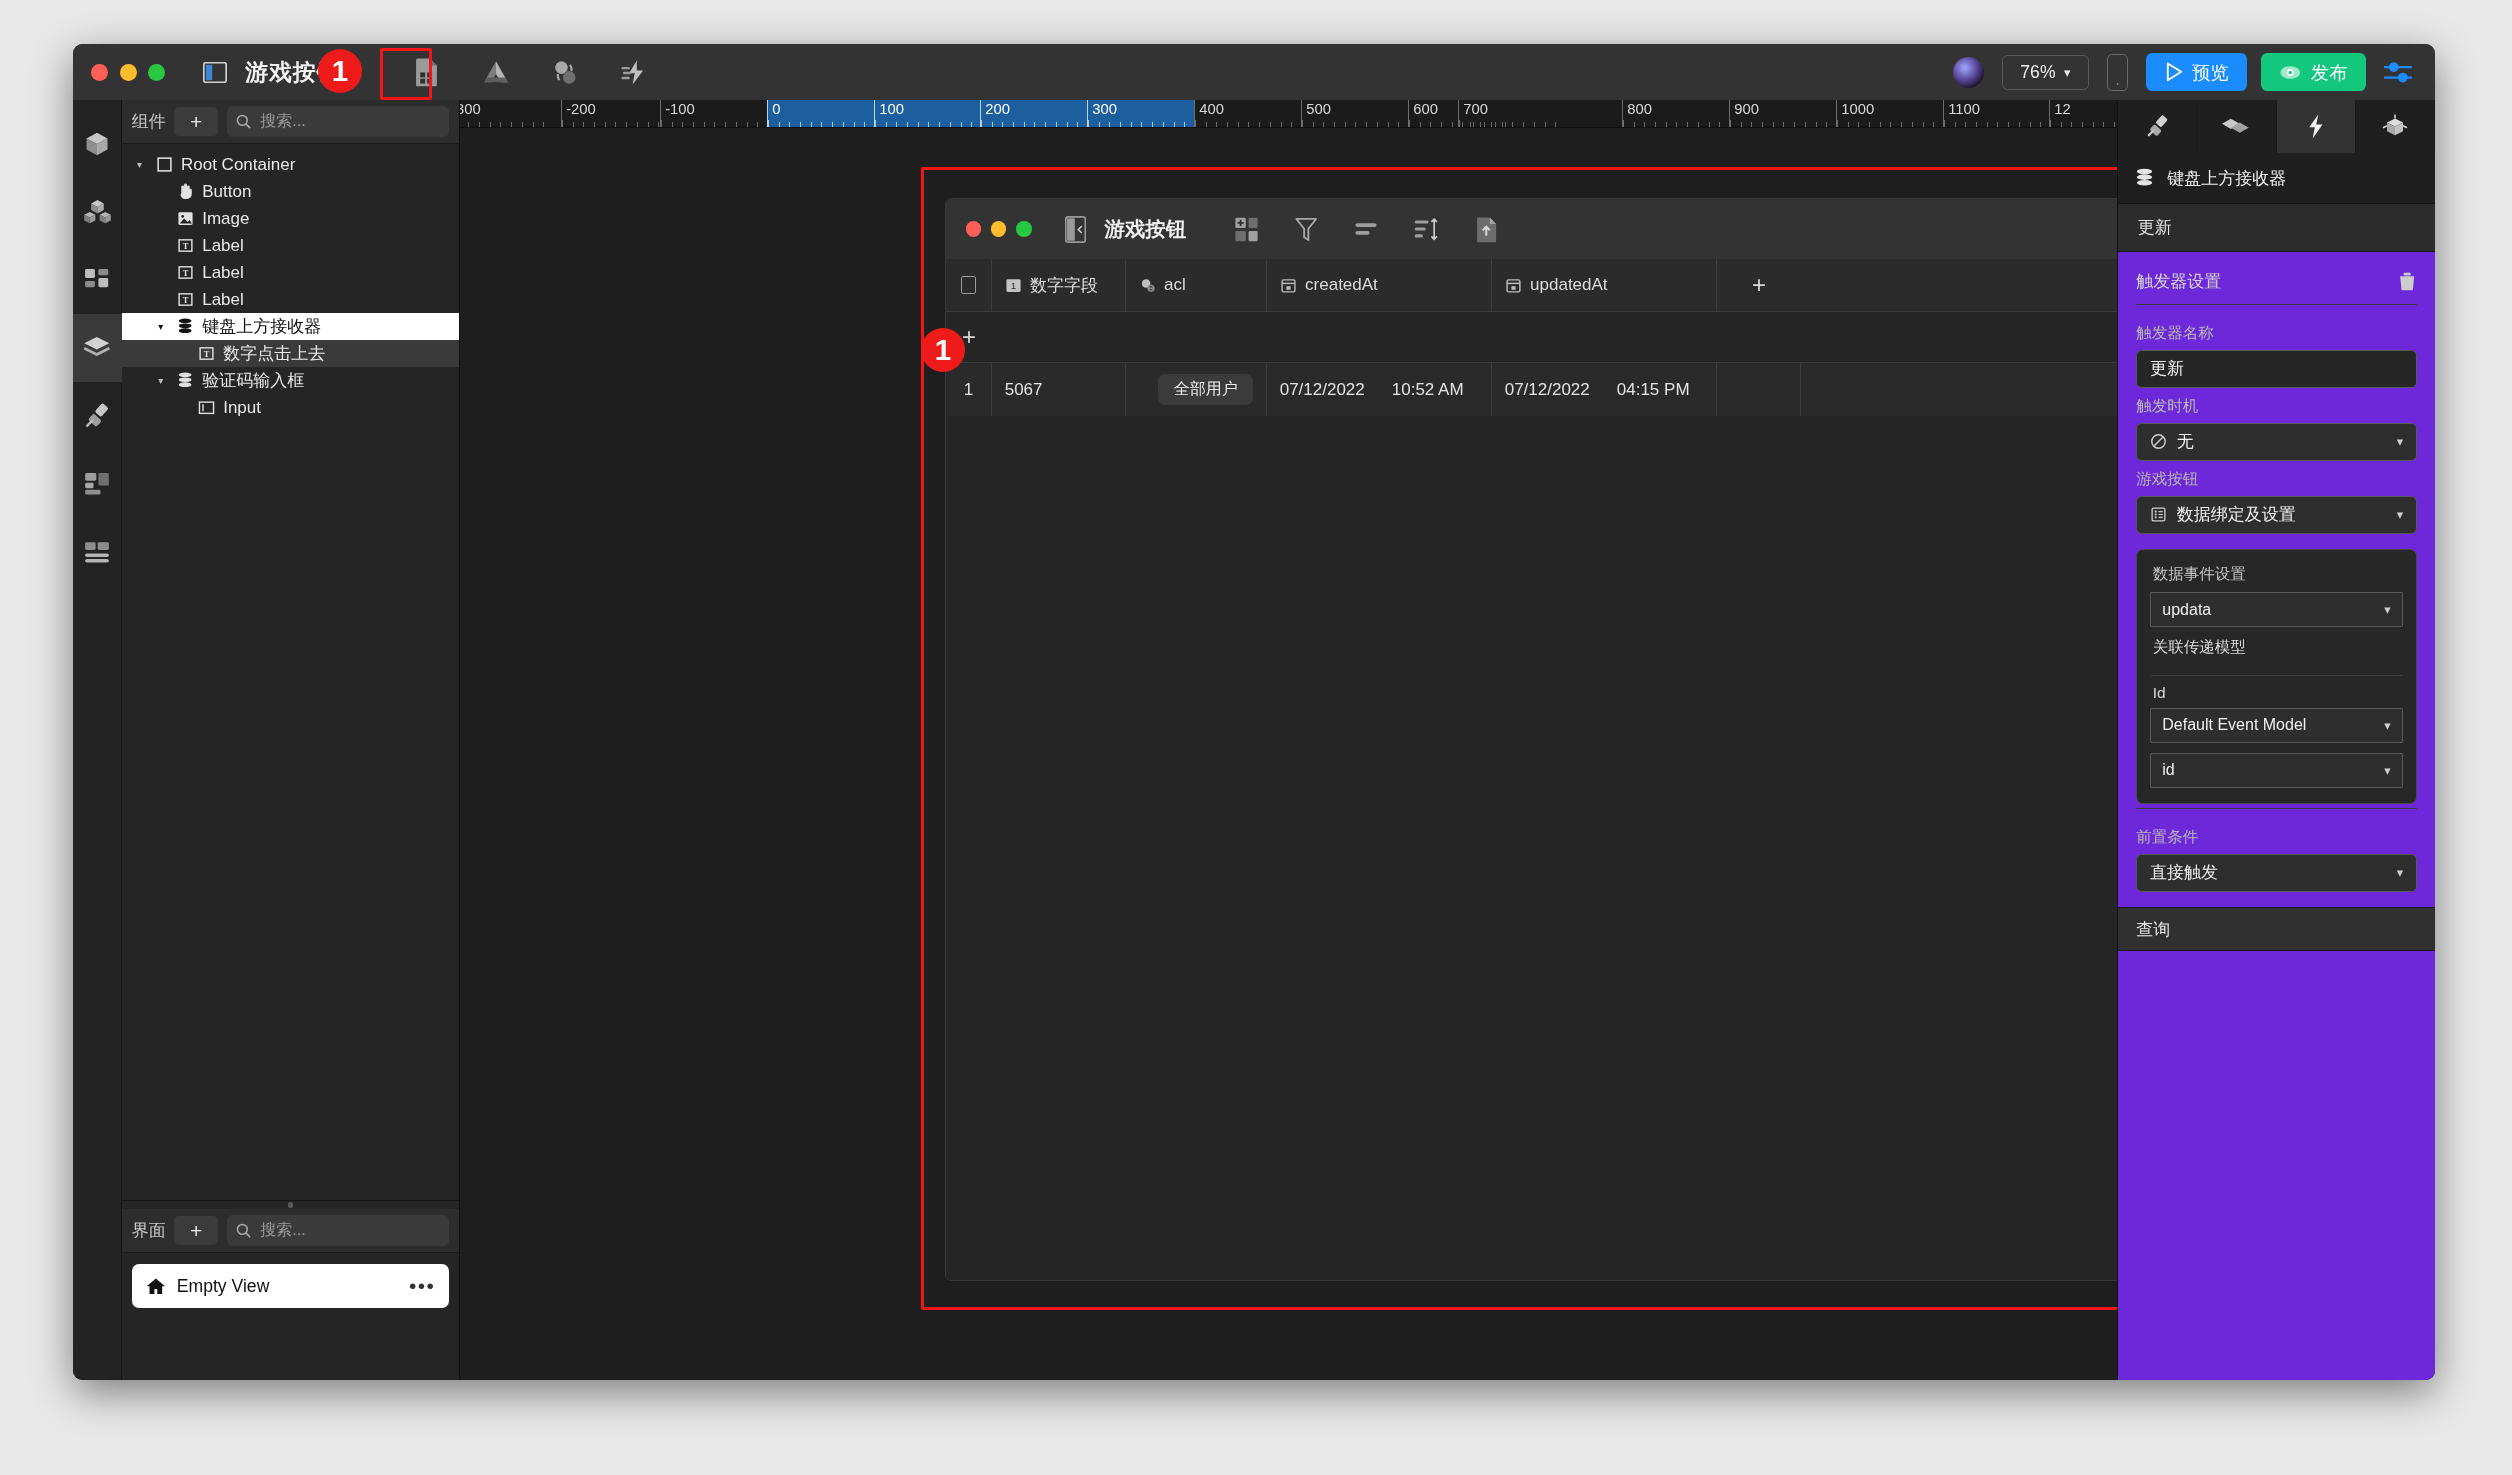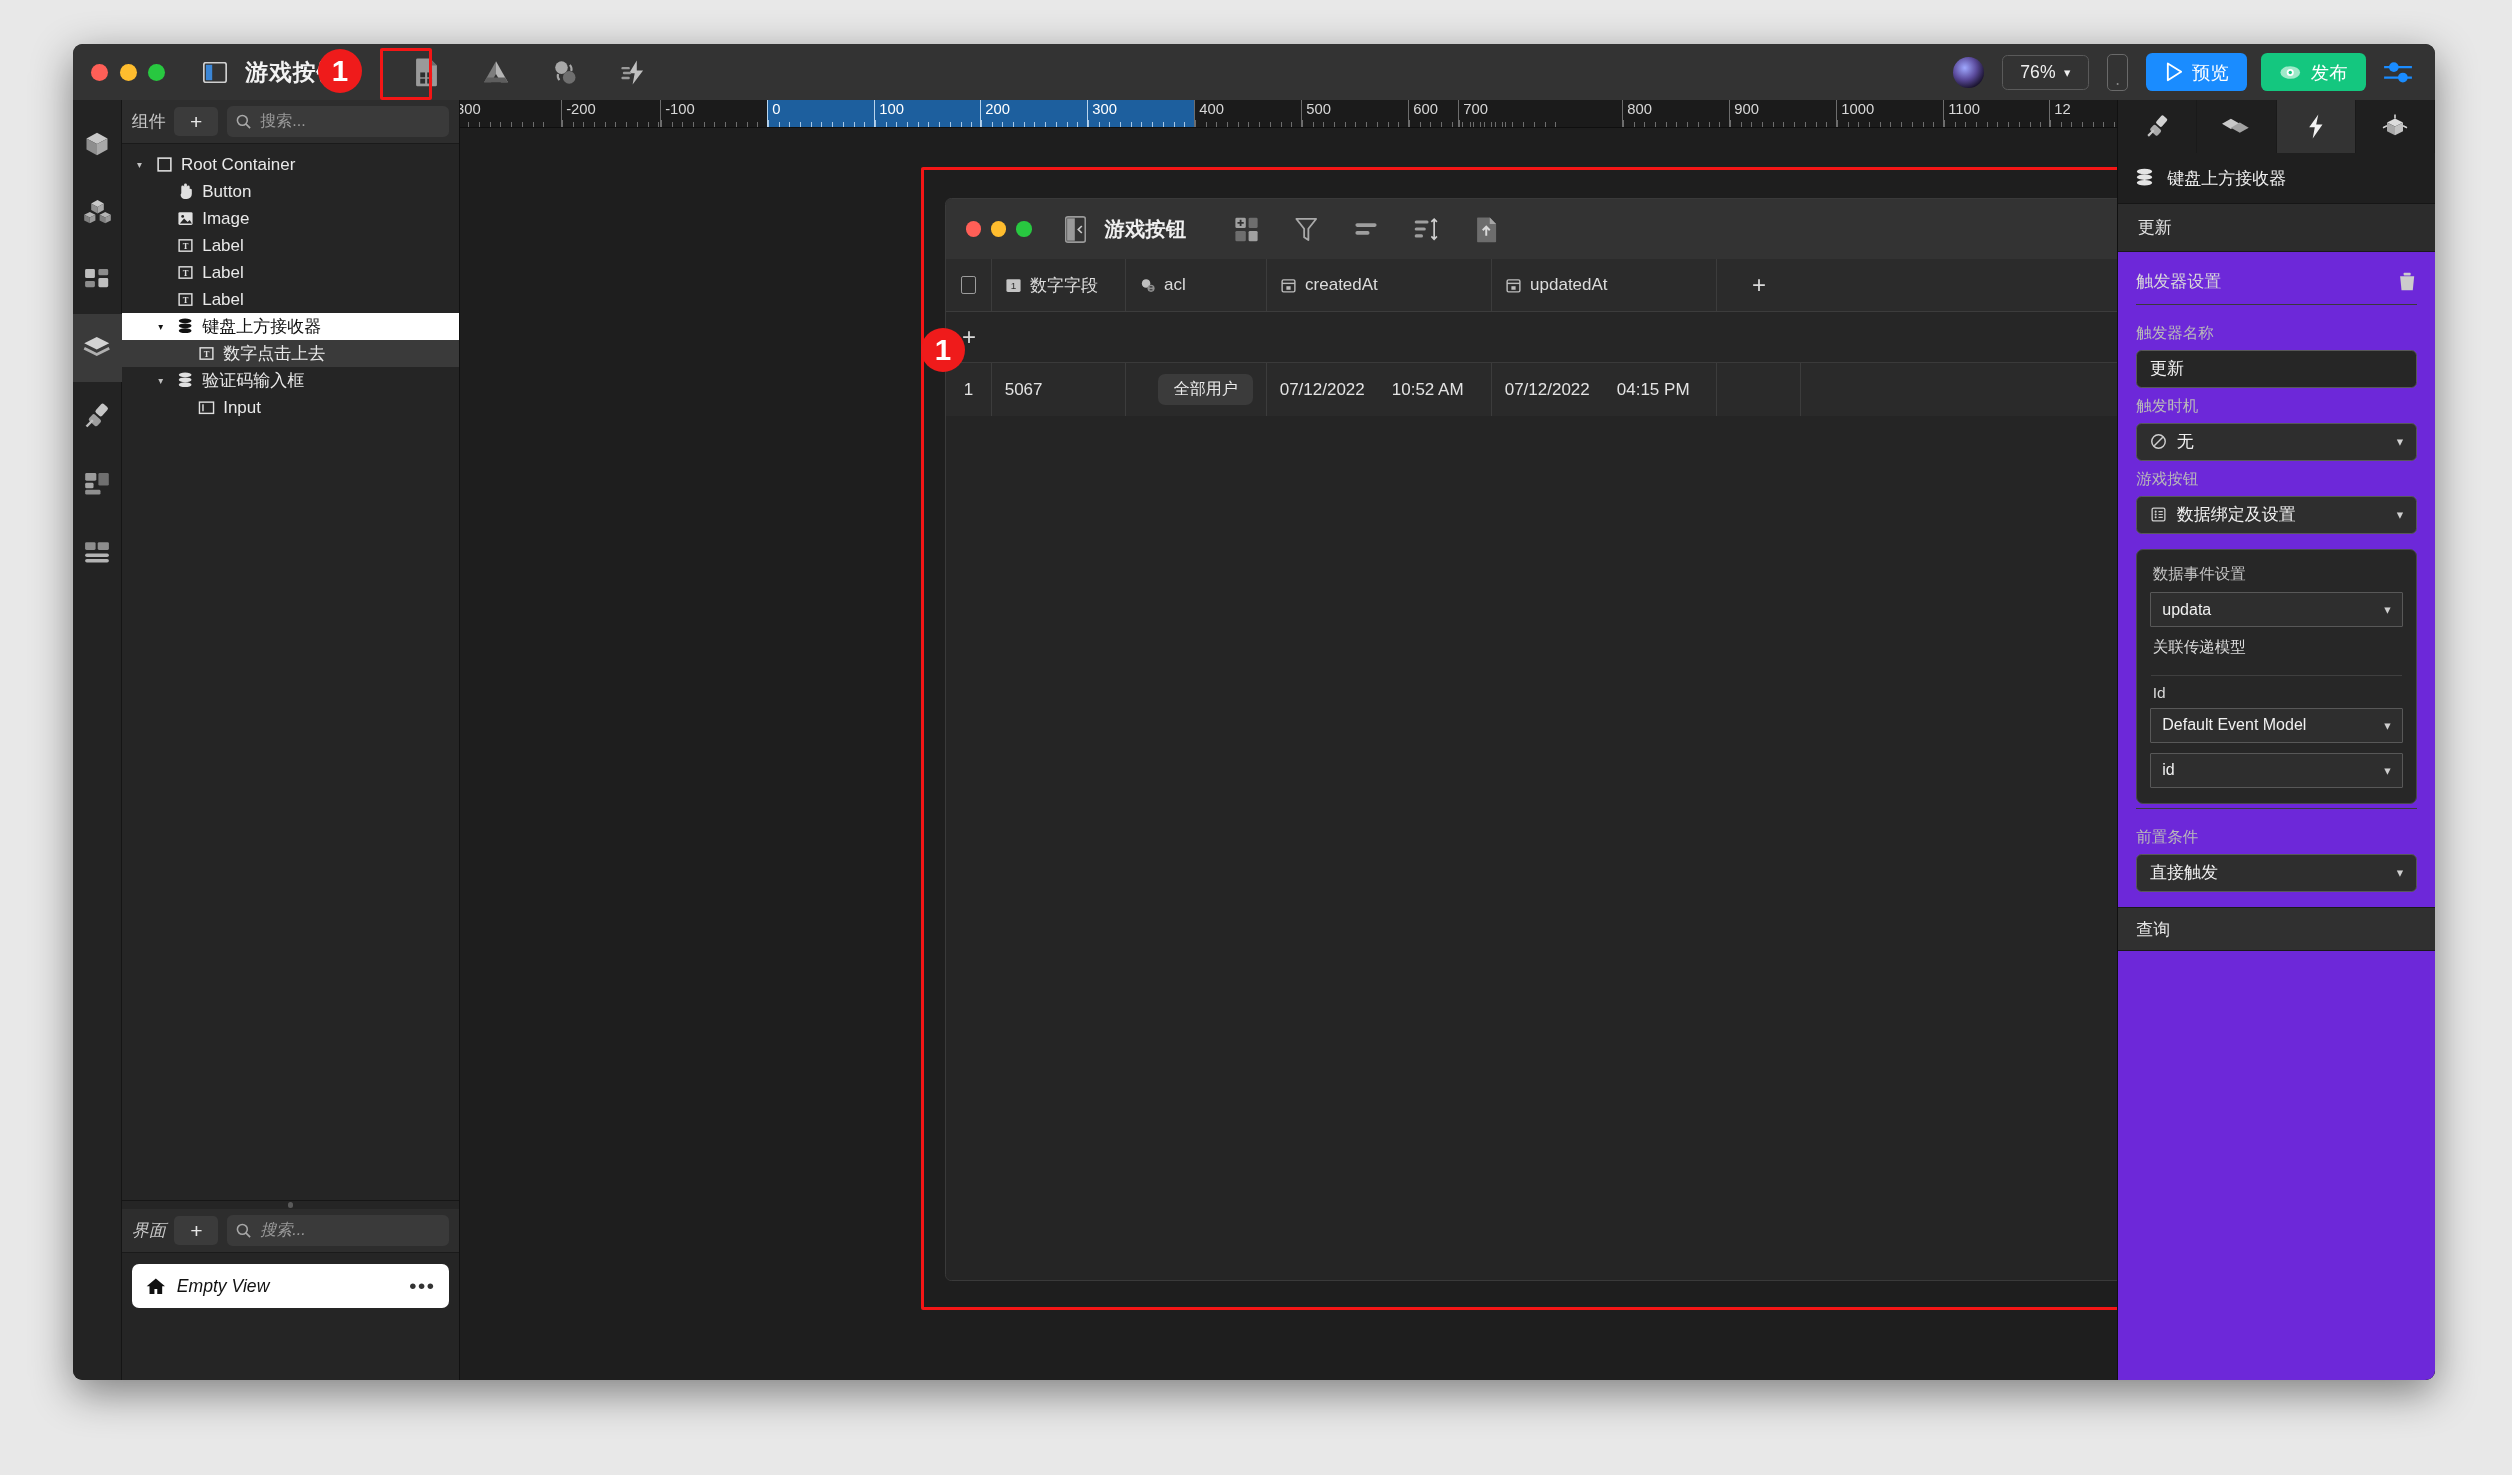--- a/index.html
+++ b/index.html
@@ -110,21 +110,21 @@
   .tree-row {
     height: 27px; display: flex; align-items: center; gap: 7px;
     color: #e9e9e9; font-size: 17px; cursor: pointer; padding-right: 7px;
   }
   .tree-row.selected { background: #ffffff; color: #111; }
   .tree-row.sub-selected { background: #3a3a3a; }
   .caret { width: 15.5px; display: flex; align-items: center; justify-content: center; font-size: 9.8px; color: #c0c0c0; }
   .tree-row.selected .caret { color: #111; }
   .tree-ico { width: 19.7px; display: flex; align-items: center; justify-content: center; }
 
-  #ui-section { flex: 0 0 auto; border-top: 0.7px solid #161616; font-style: italic; }
+  #ui-section { flex: 0 0 auto; border-top: 0.7px solid #161616; }
   .grip { height: 8.4px; display:flex;align-items:center;justify-content:center; background:#252525; }
   .grip span { width: 5.6px; height: 5.6px; border-radius: 50%; background: #5a5a5a; }
   #ui-list { background: #252525; padding: 11.3px 9.8px 18.3px 9.8px; min-height: 127px; }
   .view-item {
     height: 44px; background: #fff; border-radius: 7px; display: flex; align-items: center;
     gap: 11.3px; padding: 0 14px; cursor: pointer;
   }
   .view-item-label { color: #111; font-size: 17.6px; flex: 1; }
   .dots { color: #333; font-size: 21px; letter-spacing: 1.4px; line-height: 0.5; }
 

